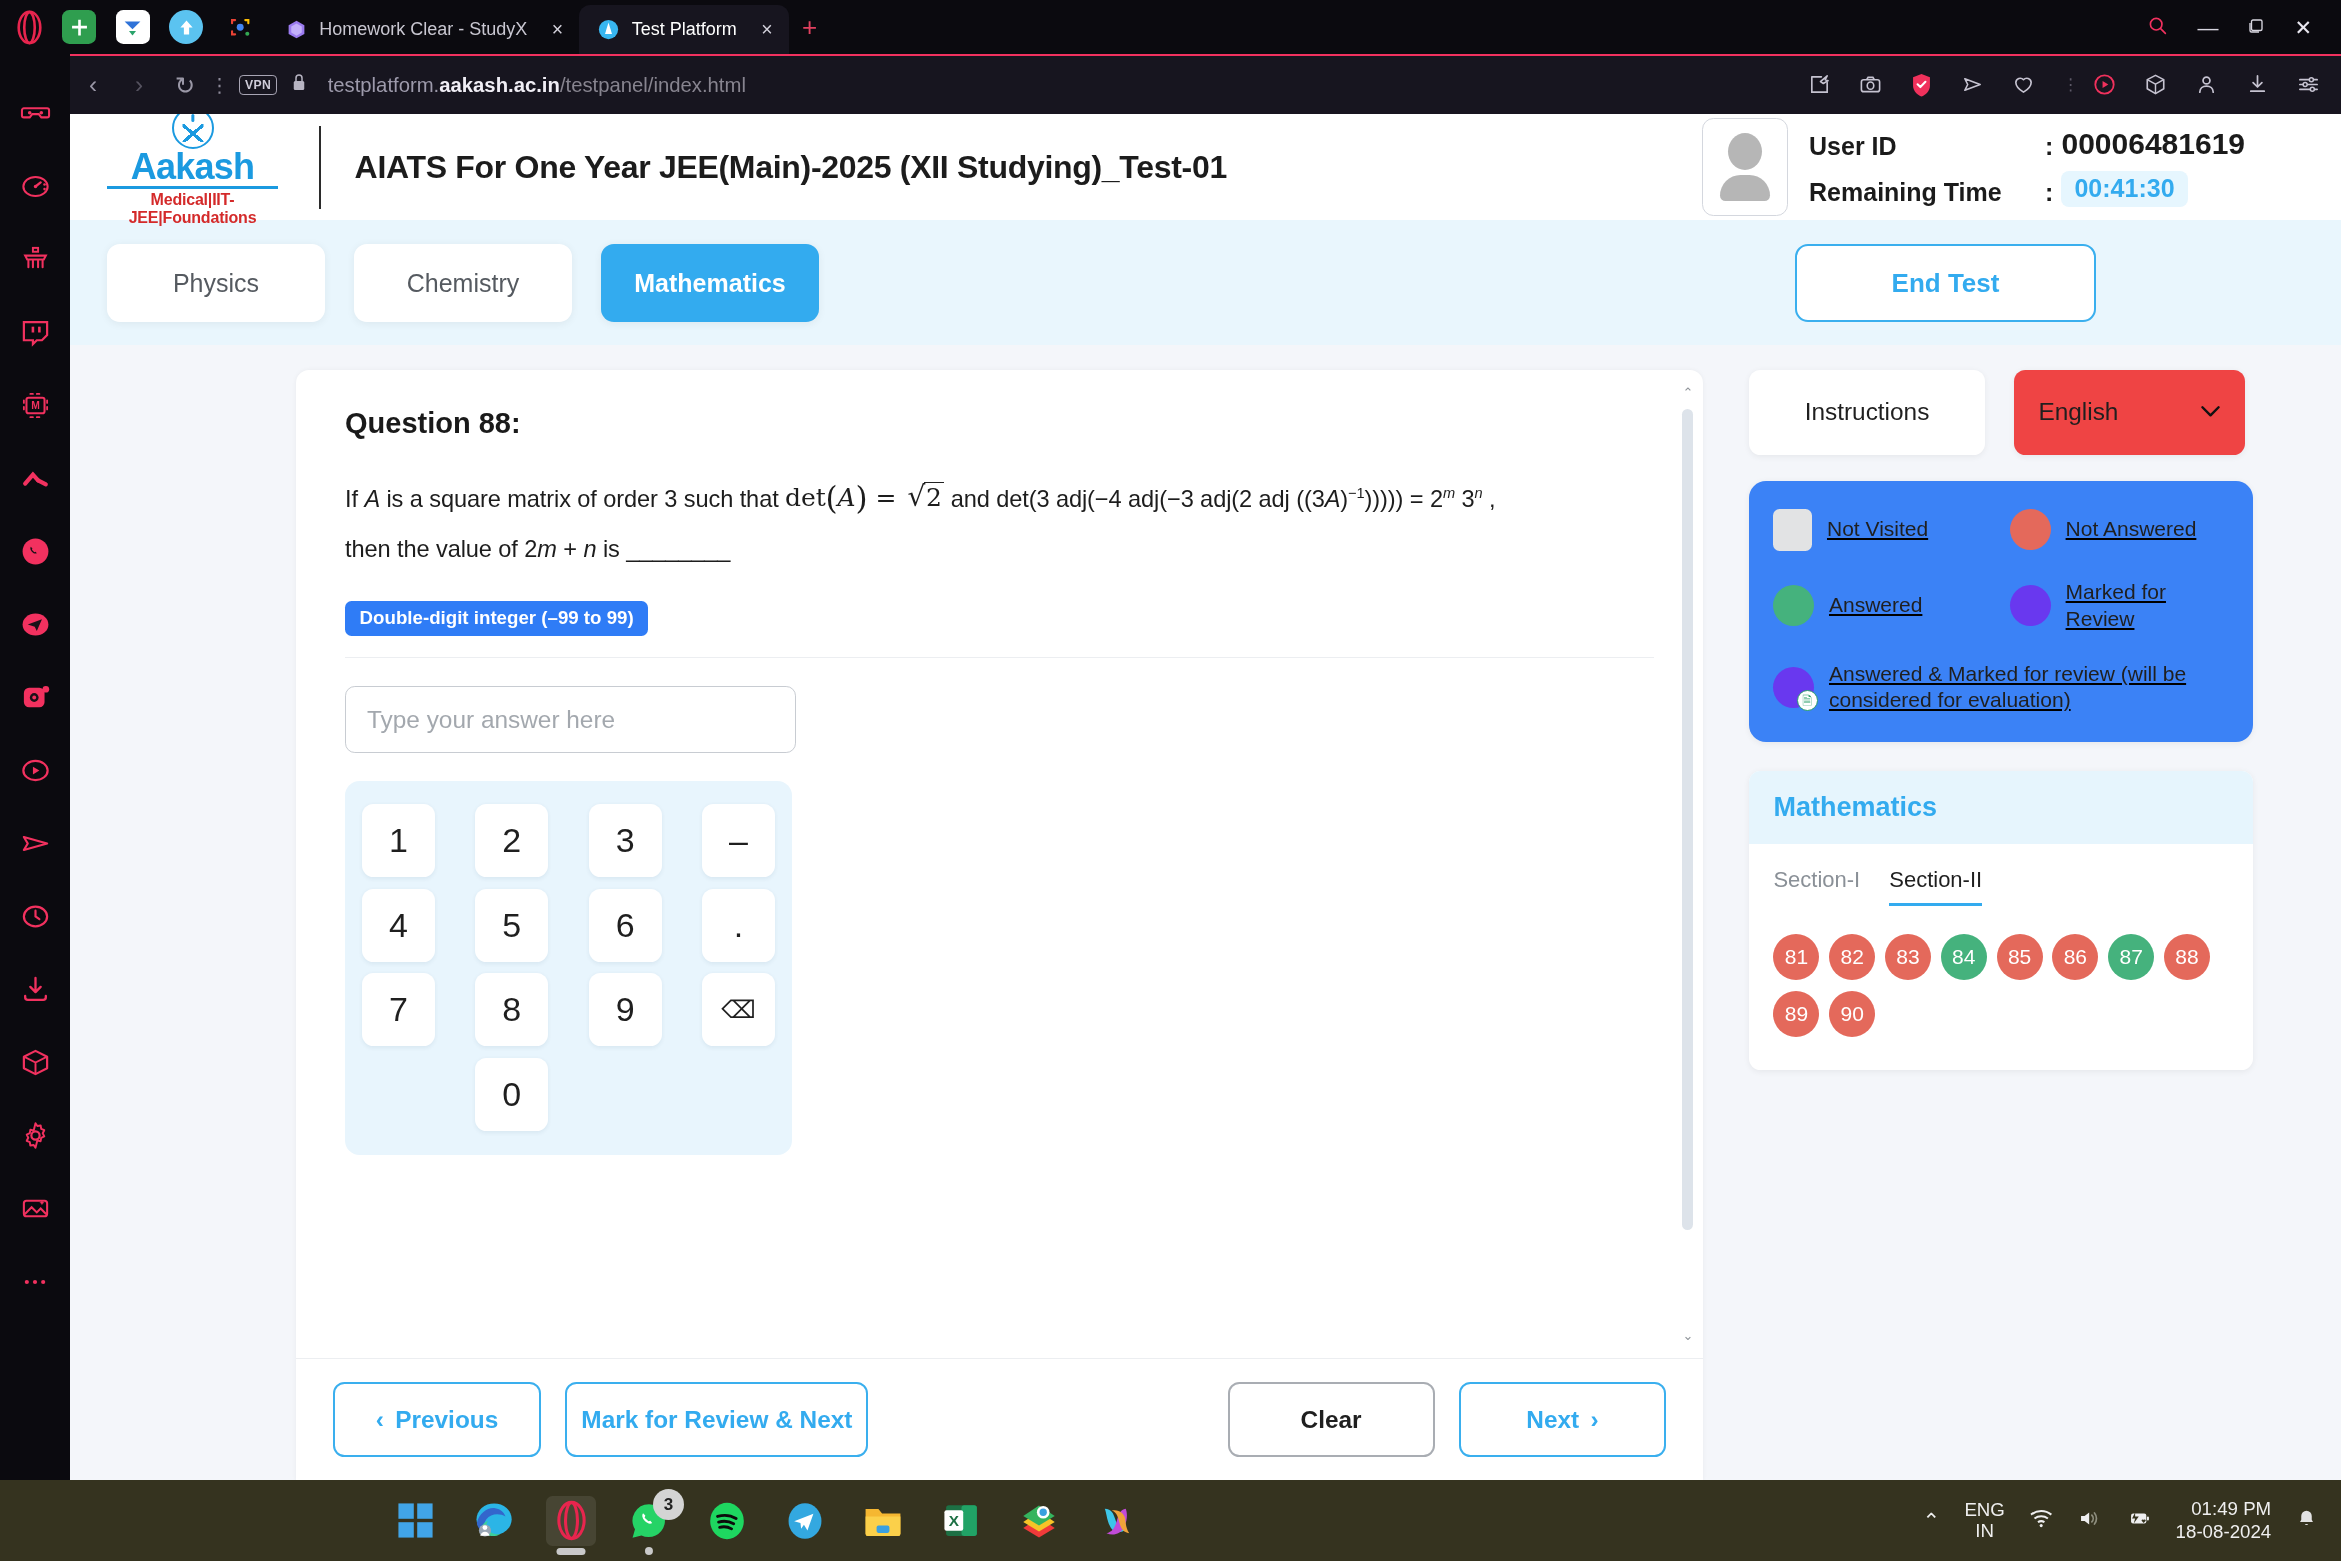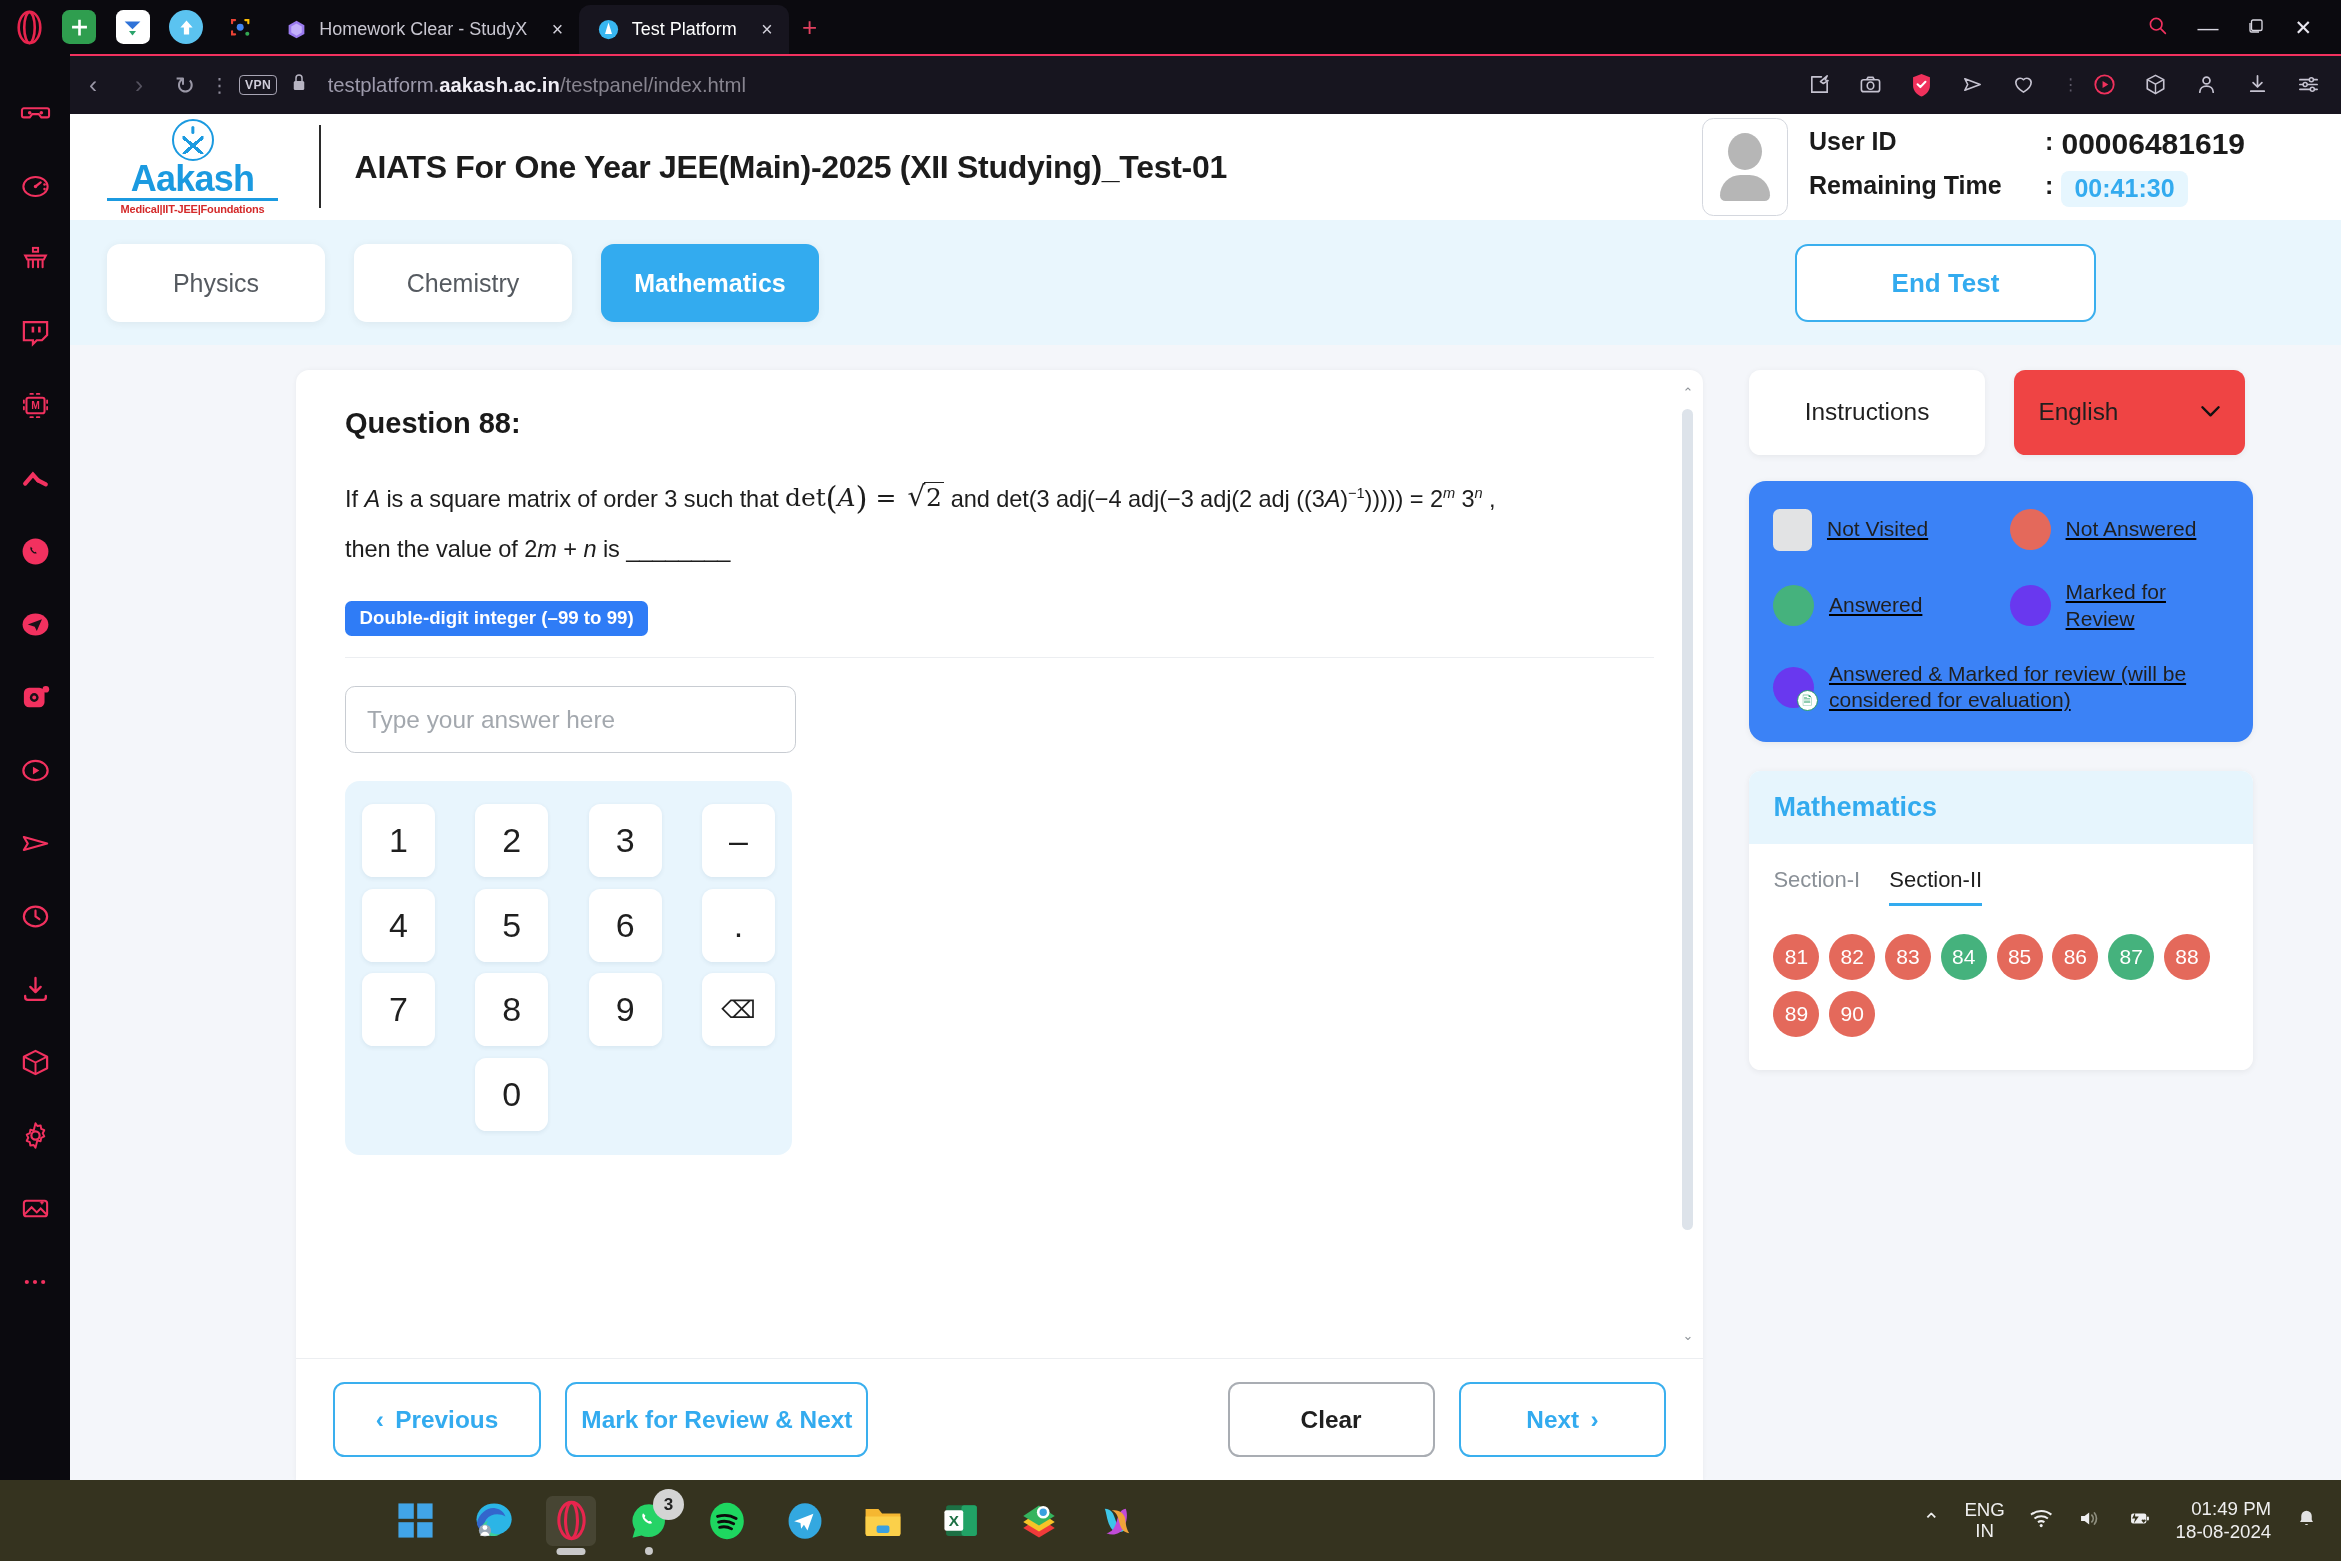--- a/index.html
+++ b/index.html
@@ -122,40 +122,40 @@
       linear-gradient(to bottom right, transparent 46%, #1b9ae0 46%, #1b9ae0 58%, transparent 58%),
       linear-gradient(to bottom left, transparent 46%, #1b9ae0 46%, #1b9ae0 58%, transparent 58%);
   }
   .aakash-word {
     font-size: 36px; font-weight: bold; color: #1b9ae0;
     letter-spacing: -0.8px; line-height: .95;
     border-bottom: 3.3px solid #1b9ae0; padding-bottom: 1.6px;
     font-family: "Liberation Sans", sans-serif;
   }
   .aakash-sub {
-    font-size: 11px; color: #d42a2a; font-weight: bold; margin-top: 2.4px;
+    font-size: 16px; color: #d42a2a; font-weight: bold; margin-top: 2.4px;
     letter-spacing: -0.2px;
   }
   .hdr-divider { width: 1.6px; height: 83px; background: #2b2b2b; margin: 0 34px 0 23px; }
   .test-title {
     font-size: 32px; font-weight: bold; color: #1c1c1c; letter-spacing: -0.3px;
   }
   .user-box {
     margin-left: auto; margin-right: 96px;
     display: flex; align-items: center; gap: 21px;
   }
   .avatar {
     width: 86px; height: 98px; border: 1.6px solid #d4d7de; border-radius: 11.4px;
     display: flex; flex-direction: column; align-items: center; justify-content: center;
     gap: 4.9px; background: #fff;
   }
   .avatar .head { width: 34px; height: 37px; background: #b6b6b6; border-radius: 50%; }
   .avatar .body { width: 50px; height: 26px; background: #b6b6b6; border-radius: 24.4px 24.4px 6.5px 6.5px; }
   .user-lines { font-size: 0; }
-  .user-row { display: flex; align-items: flex-start; margin-bottom: 9.8px; }
+  .user-row { display: flex; align-items: flex-end; margin-bottom: 9.8px; }
   .user-row:last-child { margin-bottom: 0; }
   .user-label { font-size: 25px; font-weight: bold; color: #1b1b1b; width: 236px; }
   .user-sep { font-size: 25px; font-weight: bold; color: #1b1b1b; margin-right: 8.1px; }
   .user-val { font-size: 30px; font-weight: bold; color: #1b1b1b; }
   .timer-val {
     font-size: 25px; font-weight: bold; color: #33abef;
     background: #e6f6fe; border-radius: 8.1px; padding: 3.3px 13px;
   }
 
   

